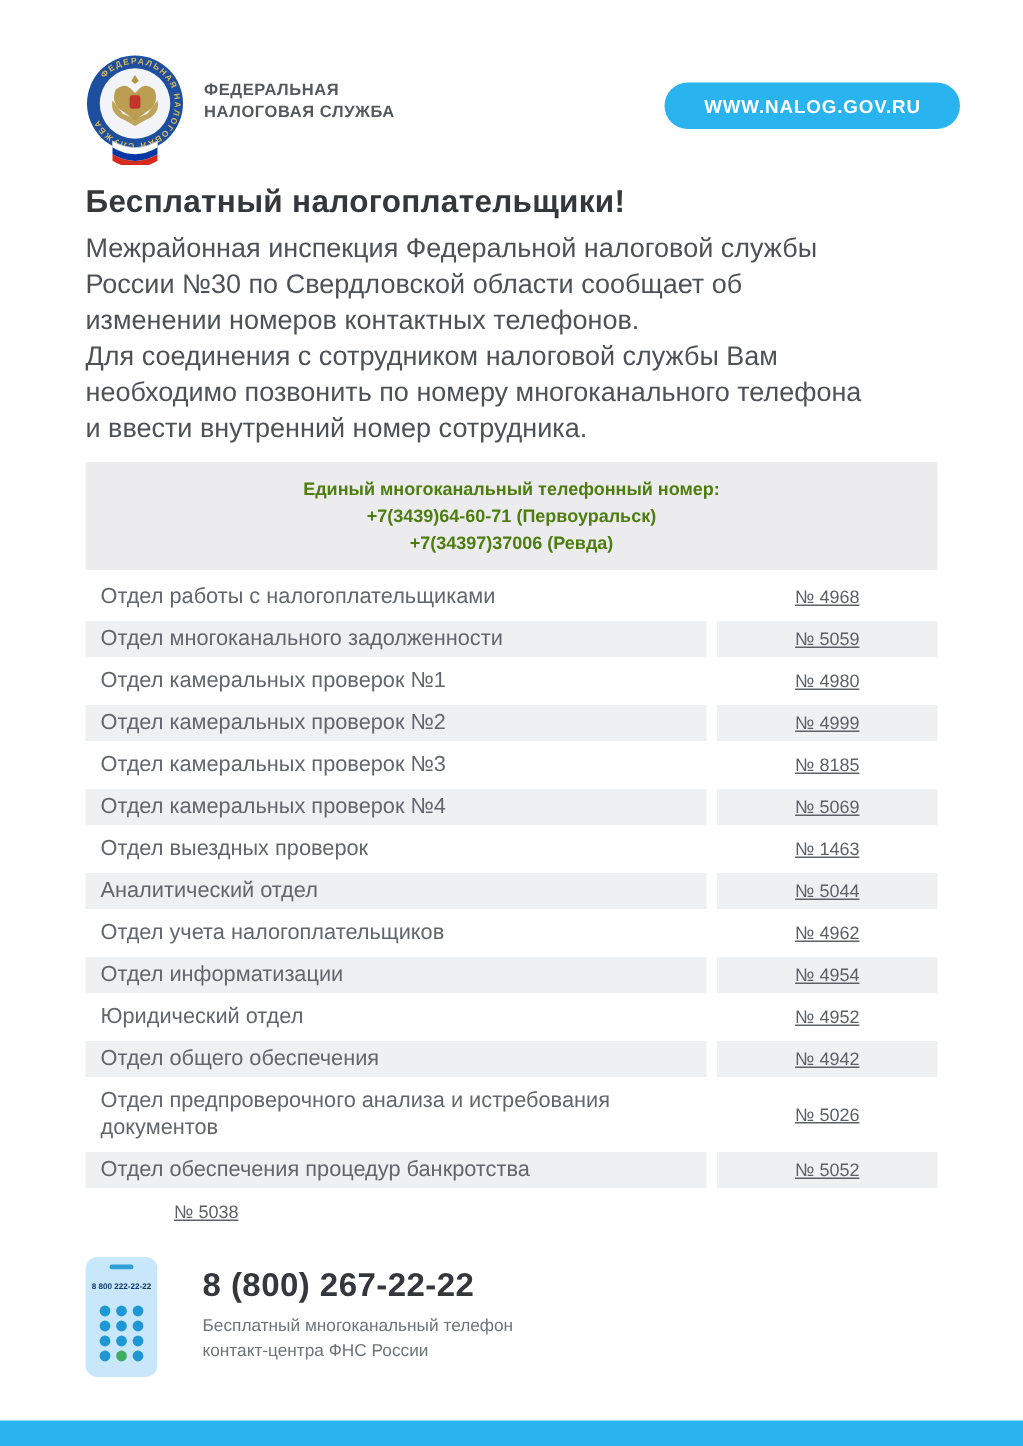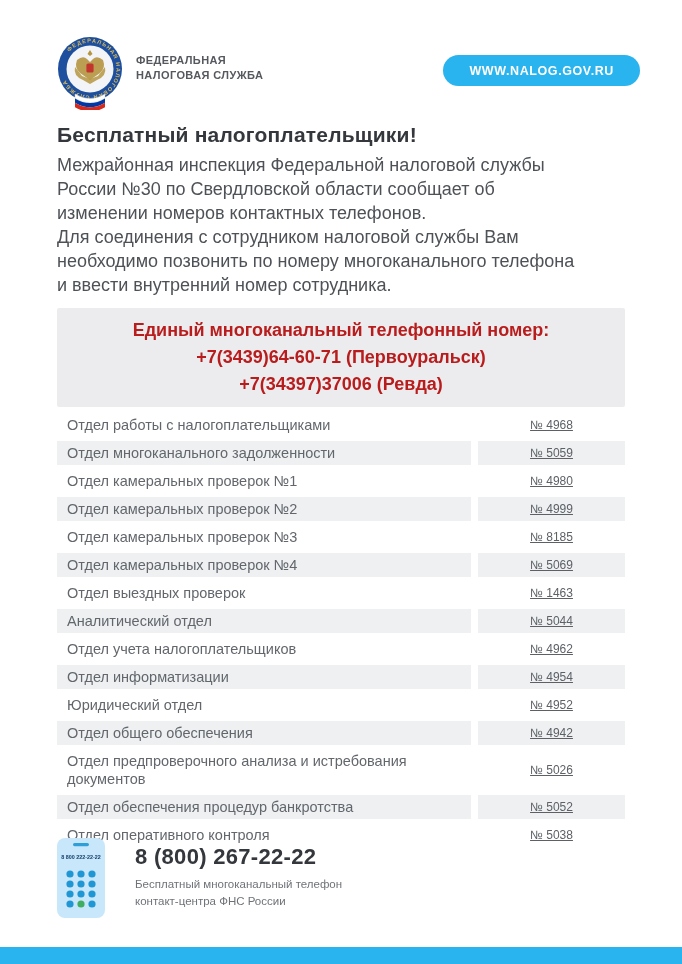--- a/index.html
+++ b/index.html
@@ -64,24 +64,24 @@
   
   .banner {
     margin: 10px 0 0 57px;
     width: 568px;
     background: #ececee;
     border-radius: 2px;
     padding: 9px 10px;
     text-align: center;
   }
   .banner div {
-    font-size: 18px;
+    font-size: 12px;
     font-weight: 700;
     line-height: 1.5;
-    color: #b91c1c;
+    color: #4d7c0f;
   }
   
   .dept-table { margin: 6px 0 0 57px; width: 568px; }
   .trow { display: flex; margin-bottom: 4px; }
   .trow .tcell-name {
     flex: 1;
     padding: 3px 10px;
     font-size: 14.5px;
     line-height: 18px;
     color: #63676c;
@@ -277,23 +277,20 @@
     </div>
 
     <div class="trow shaded">
       <div class="tcell-name">
           <span>Отдел обеспечения процедур банкротства</span>
         </div>
       <div class="tcell-ext">№ 5052</div>
     </div>
 
     <div class="trow">
-      <div class="tcell-name">
-          <span>Отдел оперативного контроля</span>
-        </div>
       <div class="tcell-ext">№ 5038</div>
     </div>
   </div>
 
   <div class="footer">
     <div class="phone-icon-wrap">
       <svg width="48" height="80" viewBox="0 0 48 80">
         <rect x="0" y="0" width="48" height="80" rx="8" fill="#c9e7fa"></rect>
         <rect x="16" y="5" width="16" height="3.2" rx="1.6" fill="#2f9fd8"></rect>
         <text x="24" y="21" text-anchor="middle" font-size="5.4" font-weight="bold" fill="#123d6b" font-family="Liberation Sans, sans-serif">8 800 222-22-22</text>

